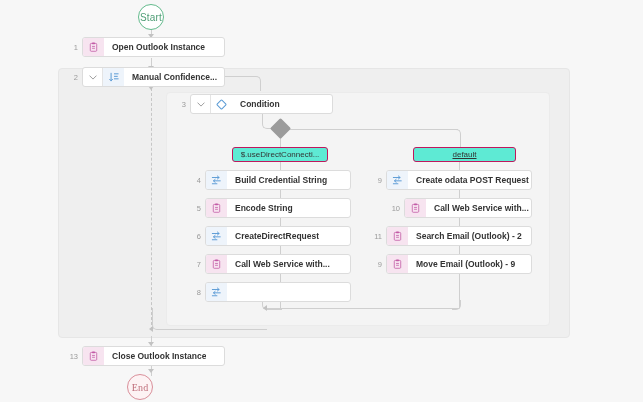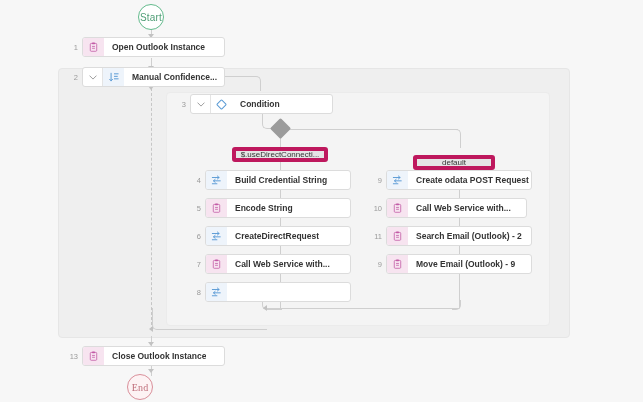--- a/index.html
+++ b/index.html
@@ -111,22 +111,22 @@
     padding-left: 8px;
     white-space: nowrap;
     overflow: hidden;
     text-overflow: ellipsis;
   }
 
   
   .branch-pill {
     position: absolute;
     height: 15px;
-    background: #e5e5e5;
-    border: 4px solid #be185d;
+    background: #5eead4;
+    border: 1px solid #be185d;
     border-radius: 3px;
     display: flex;
     align-items: center;
     justify-content: center;
     font-size: 8px;
     color: #333333;
     box-sizing: border-box;
     white-space: nowrap;
     overflow: hidden;
   }
@@ -280,21 +280,21 @@
           <rect x="2.3" y="2.3" width="7.4" height="7.4" rx="1" transform="rotate(45 6 6)"></rect>
         </svg>
       </div>
       <span class="step-label">Condition</span>
     </div>
   </div>
 
   <div class="decision" style="left:273px; top:121px;"></div>
 
   <div class="branch-pill" style="left:232px; top:147px; width:96px;">$.useDirectConnecti...</div>
-  <div class="branch-pill" style="left:413px; top:155px; width:82px;text-decoration:underline;">default</div>
+  <div class="branch-pill" style="left:413px; top:147px; width:103px;text-decoration:underline;">default</div>
 
   <div class="step" style="left:205px; top:170px; width:146px;">
     <span class="step-num">4</span>
     <div class="step-card">
       <div class="icon-cell blue">
         <svg width="11" height="10" viewBox="0 0 13 12" fill="none" stroke="#5b9bd5" stroke-width="1.15" stroke-linecap="round">
           <line x1="1.5" y1="3" x2="9.5" y2="3"></line>
             <polyline points="7.6,1.2 9.6,3 7.6,4.8"></polyline>
           <line x1="11" y1="7" x2="3" y2="7"></line>
             <polyline points="4.9,5.2 2.9,7 4.9,8.8"></polyline>
@@ -375,21 +375,21 @@
             <polyline points="7.6,1.2 9.6,3 7.6,4.8"></polyline>
           <line x1="11" y1="7" x2="3" y2="7"></line>
             <polyline points="4.9,5.2 2.9,7 4.9,8.8"></polyline>
           <line x1="1.5" y1="10.5" x2="7" y2="10.5"></line>
         </svg>
       </div>
       <span class="step-label">Create odata POST Request</span>
     </div>
   </div>
 
-  <div class="step" style="left:386px; top:198px; width:141px;">
+  <div class="step" style="left:404px; top:198px; width:128px;">
     <span class="step-num">10</span>
     <div class="step-card">
       <div class="icon-cell pink">
         <svg width="9" height="10" viewBox="0 0 12 14" fill="none" stroke="#c25aa6" stroke-width="1.1">
           <rect x="1.5" y="2" width="9" height="11" rx="1.3"></rect>
           <rect x="4" y="0.7" width="4" height="2.3" rx="0.6" fill="#c25aa6" stroke="none"></rect>
           <line x1="4" y1="6.2" x2="8" y2="6.2"></line>
             <line x1="4" y1="8.8" x2="8" y2="8.8"></line>
         </svg>
       </div>

